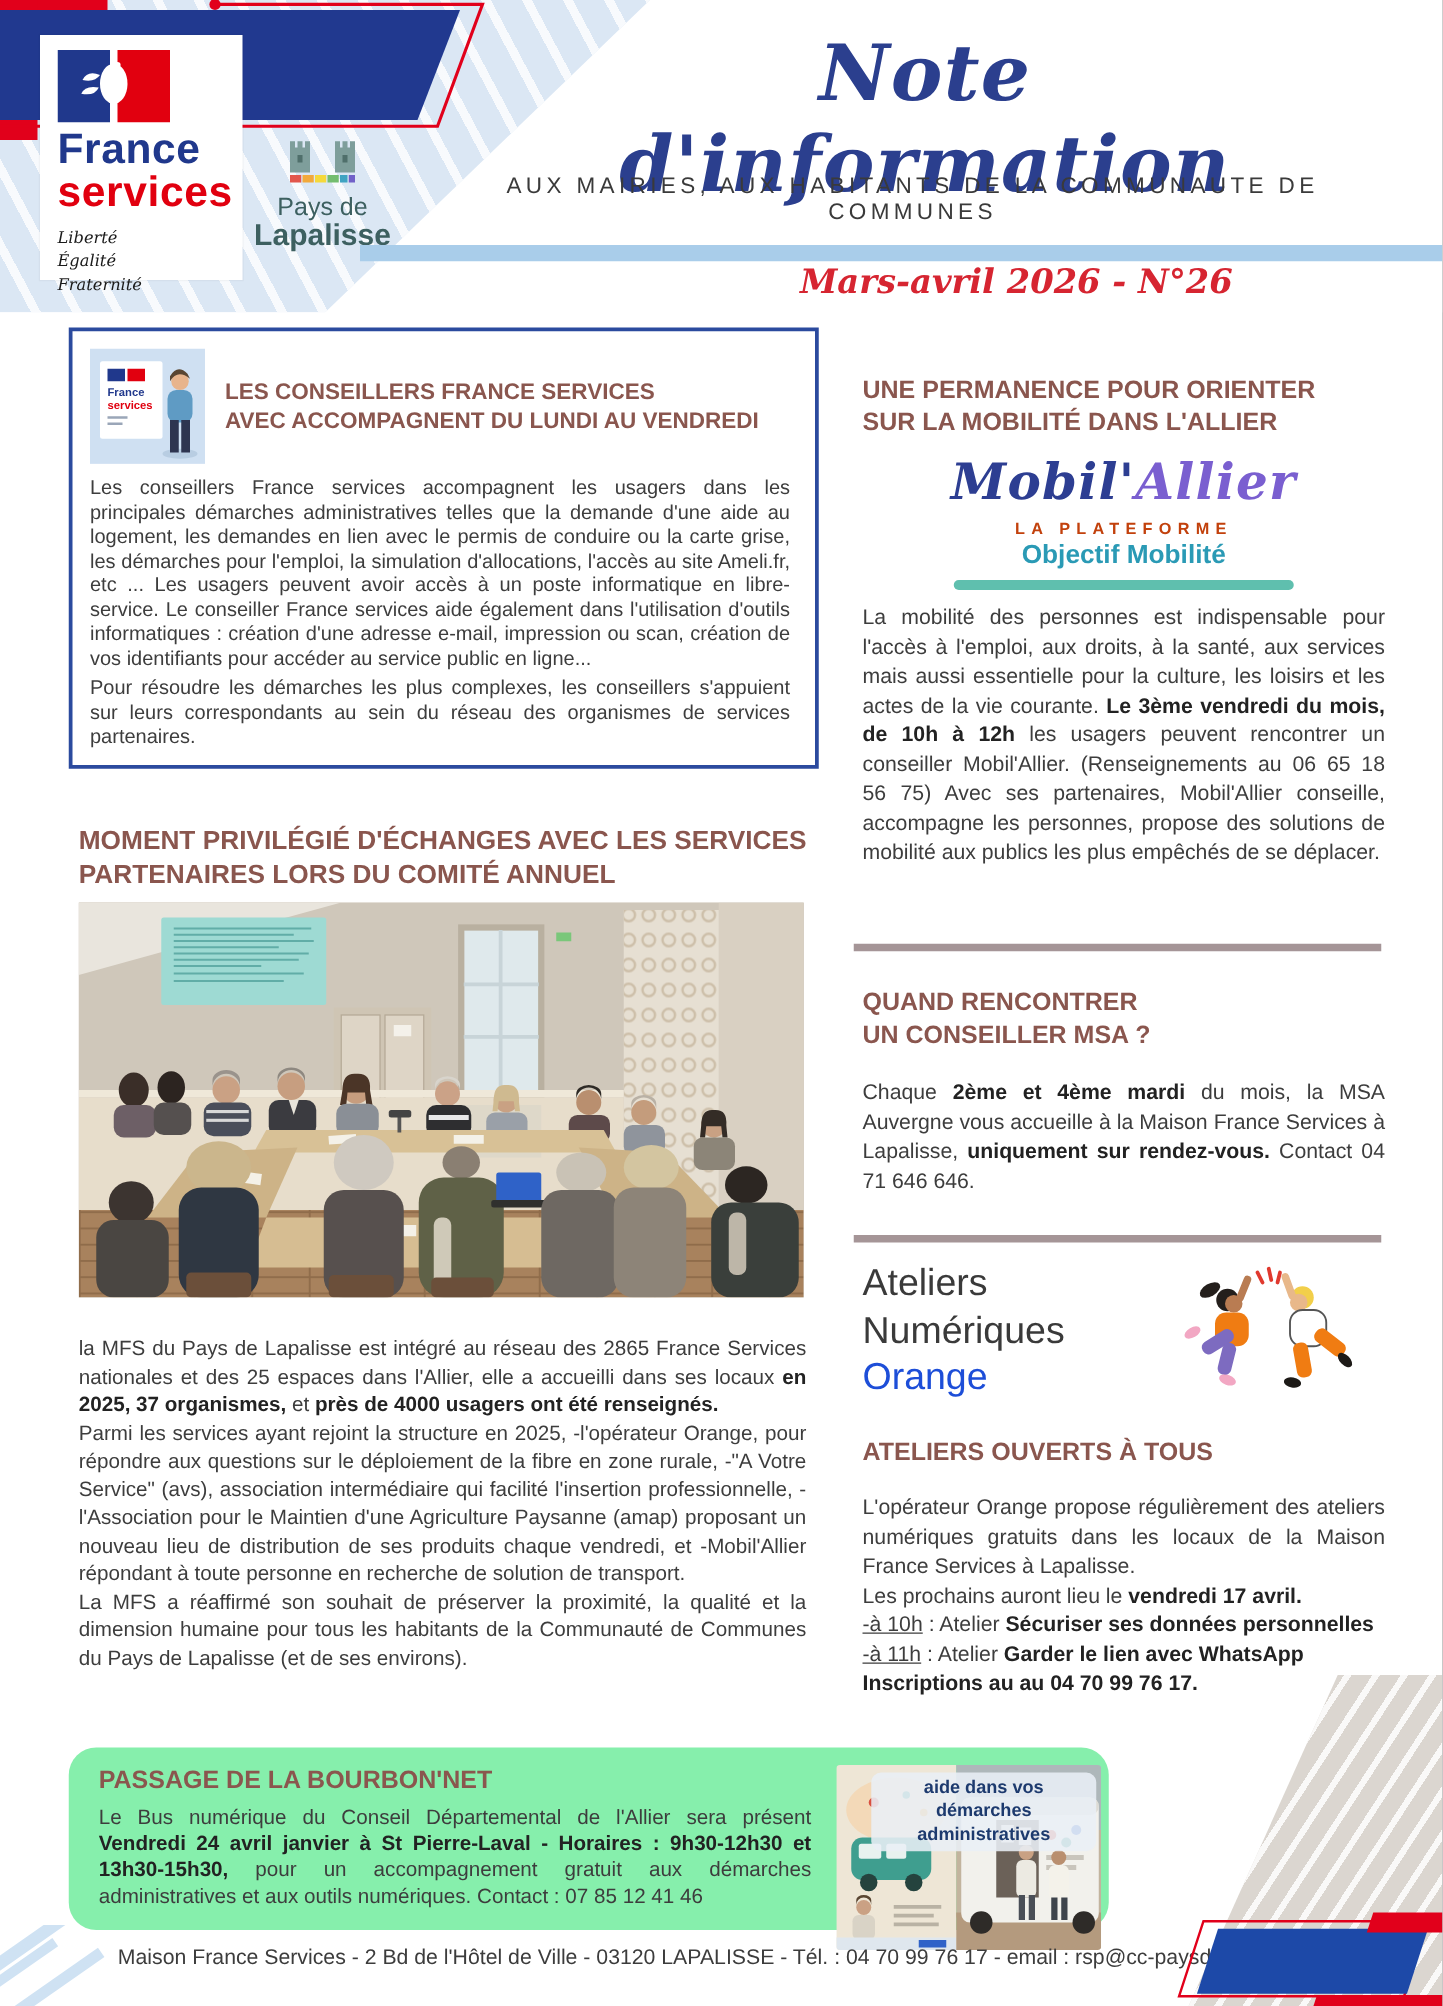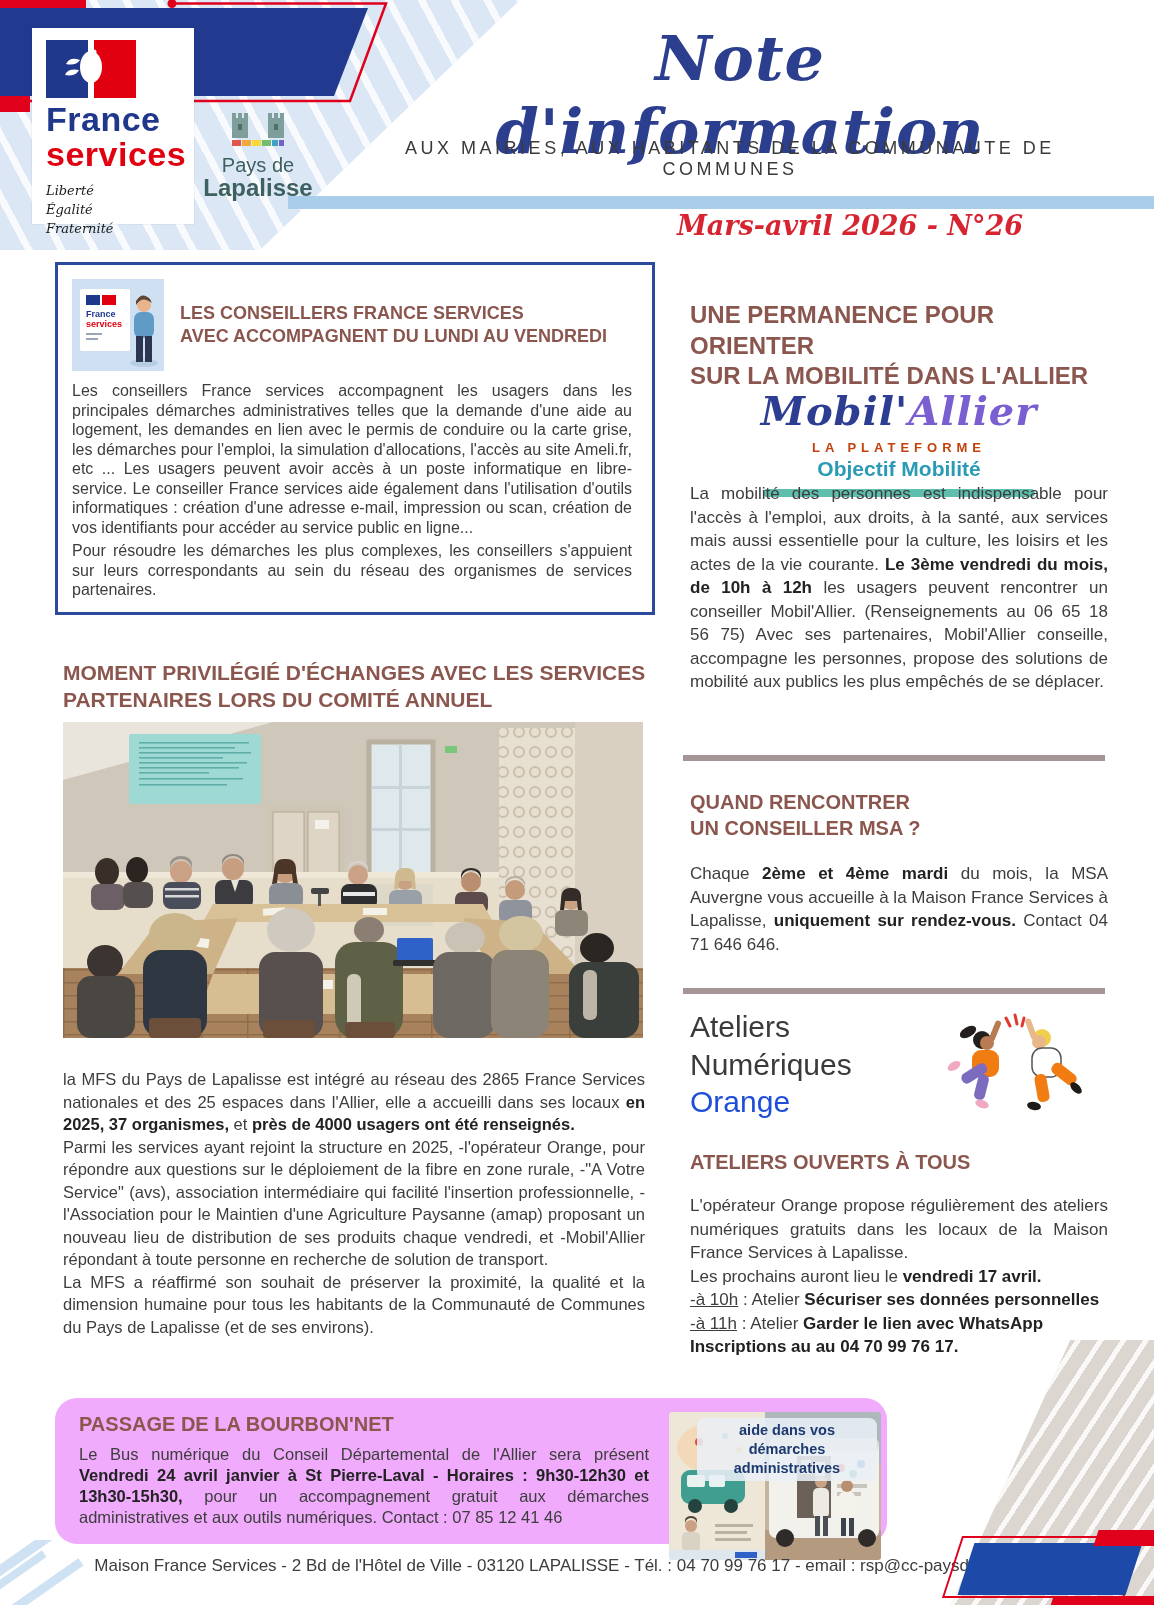--- a/index.html
+++ b/index.html
@@ -23,51 +23,51 @@
       margin:8px 0 0 14px;line-height:1.45;}
   .pays-logo{position:absolute;left:198px;top:112px;width:120px;text-align:center;color:#3d6060;}
   .pays-l1{font-size:20px;margin-top:2px;}
   .pays-l2{font-size:24px;margin-top:-3px;font-weight:bold;}
   .main-title{position:absolute;left:400px;top:22px;width:680px;text-align:center;
       font-family:"DejaVu Serif",serif;font-style:italic;font-weight:bold;font-size:62px;
       color:#2b3f8e;letter-spacing:1px;}
   .subtitle{position:absolute;left:370px;top:138px;width:720px;text-align:center;
       font-size:18px;letter-spacing:3.5px;color:#3a3a3a;}
   .blue-bar{position:absolute;left:288px;top:196px;width:866px;height:13px;background:#a9cdea;}
-  .issue-date{position:absolute;left:640px;top:210px;width:420px;text-align:center;
+  .issue-date{position:absolute;left:640px;top:210px;width:420px;text-align:left;
       font-family:"DejaVu Serif",serif;font-style:italic;font-weight:bold;font-size:27px;color:#d62531;}
 
   
   .h-brown{color:#8a564e;font-weight:bold;line-height:1.28;}
   .body-txt{color:#3d3d3d;text-align:justify;}
   .b{font-weight:bold;color:#222;}
   .u{text-decoration:underline;}
 
   
   .box1{position:absolute;left:55px;top:262px;width:600px;border:3px solid #2b4a9e;
       background:#fff;box-sizing:border-box;padding:14px 20px 12px 14px;}
   .box1-head{display:flex;align-items:center;gap:16px;}
   .box1-illu{width:92px;height:92px;background:#cfe0f2;position:relative;flex:0 0 auto;overflow:hidden;}
   .box1 .h-brown{font-size:18px;}
   .box1 .body-txt{font-size:16px;line-height:19.5px;margin-top:10px;}
   .sec2-heading{position:absolute;left:63px;top:660px;width:590px;font-size:21px;}
   .photo{position:absolute;left:63px;top:722px;width:580px;height:316px;overflow:hidden;background:#cfc7ba;}
   .sec2-text{position:absolute;left:63px;top:1068px;width:582px;font-size:16.5px;line-height:22.5px;}
 
-  .gray-box{position:absolute;left:55px;top:1398px;width:832px;height:146px;background:#f0abfc;
+  .gray-box{position:absolute;left:55px;top:1398px;width:832px;height:146px;background:#86efac;
       border-radius:22px;box-sizing:border-box;padding:14px 0 0 24px;}
   .gray-box .h-brown{font-size:20px;}
   .gray-box .body-txt{font-size:16.5px;line-height:21px;width:570px;margin-top:6px;}
   .bus-photo{position:absolute;right:6px;top:14px;width:212px;height:148px;overflow:hidden;border-radius:3px;}
   .bus-overlay{position:absolute;left:28px;top:6px;width:176px;padding:3px 2px;background:rgba(233,239,246,.88);
       border-radius:8px;color:#1d3a6e;font-weight:bold;font-size:14.5px;text-align:center;line-height:1.3;}
 
   
-  .r-head1{position:absolute;left:690px;top:300px;width:430px;font-size:24px;}
-  .mobil-logo{position:absolute;left:690px;top:362px;width:418px;text-align:center;margin-top:25px;}
+  .r-head1{position:absolute;left:690px;top:300px;width:430px;font-size:20px;}
+  .mobil-logo{position:absolute;left:690px;top:362px;width:418px;text-align:center;}
   .mobil-script{font-family:"DejaVu Serif",serif;font-style:italic;font-weight:bold;font-size:40px;letter-spacing:1px;}
   .mobil-p1{color:#2d3e92;}
   .mobil-p2{color:#7a5fd0;}
   .mobil-tag{font-size:13px;font-weight:bold;letter-spacing:5px;color:#c2410c;margin-top:6px;}
   .mobil-sub{font-size:21px;font-weight:bold;color:#2a9ab5;margin-top:2px;}
   .mobil-bar{width:272px;height:8px;border-radius:4px;background:#5fbfae;margin:8px auto 0;}
   .r-text1{position:absolute;left:690px;top:482px;width:418px;font-size:17px;line-height:23.5px;}
   .divider{position:absolute;left:683px;width:422px;height:6px;background:#a59597;}
   .r-head2{position:absolute;left:690px;top:790px;width:430px;font-size:20px;}
   .r-text2{position:absolute;left:690px;top:862px;width:418px;font-size:17px;line-height:23.5px;}

